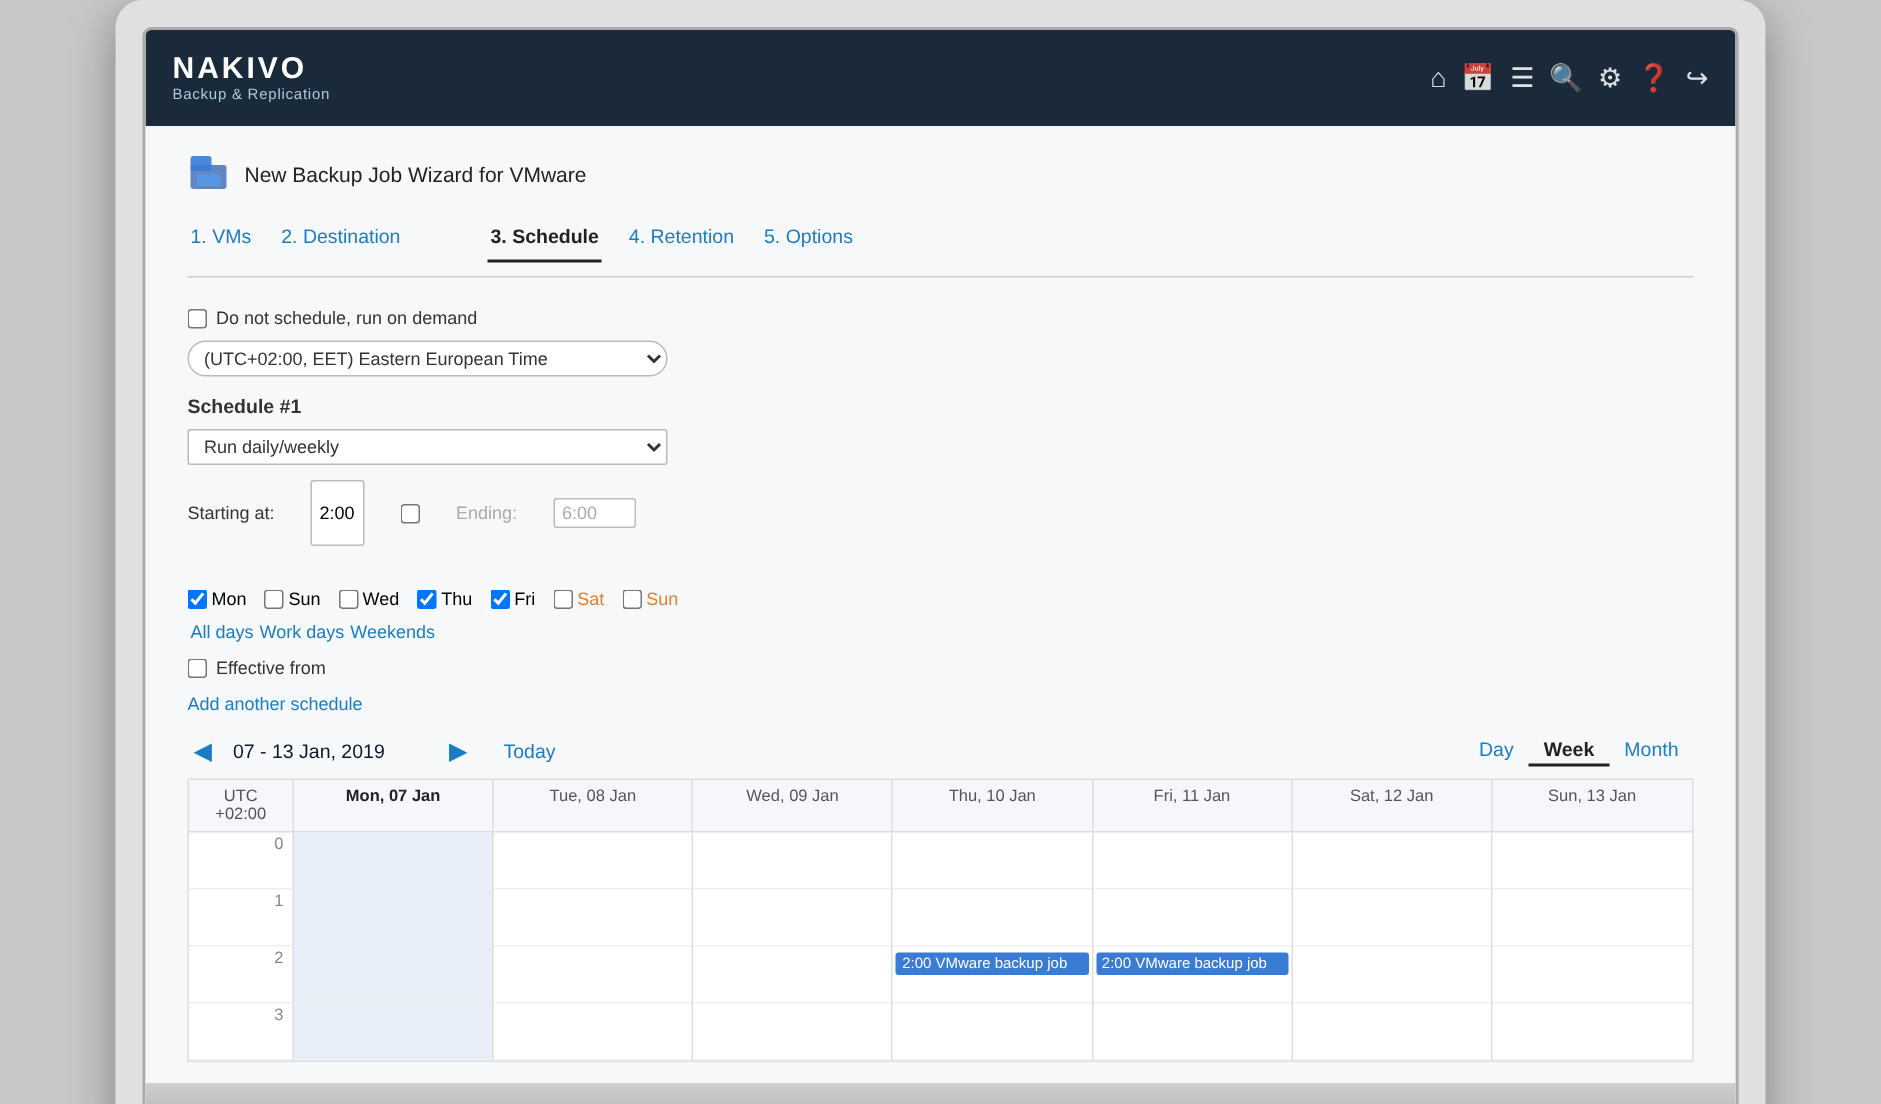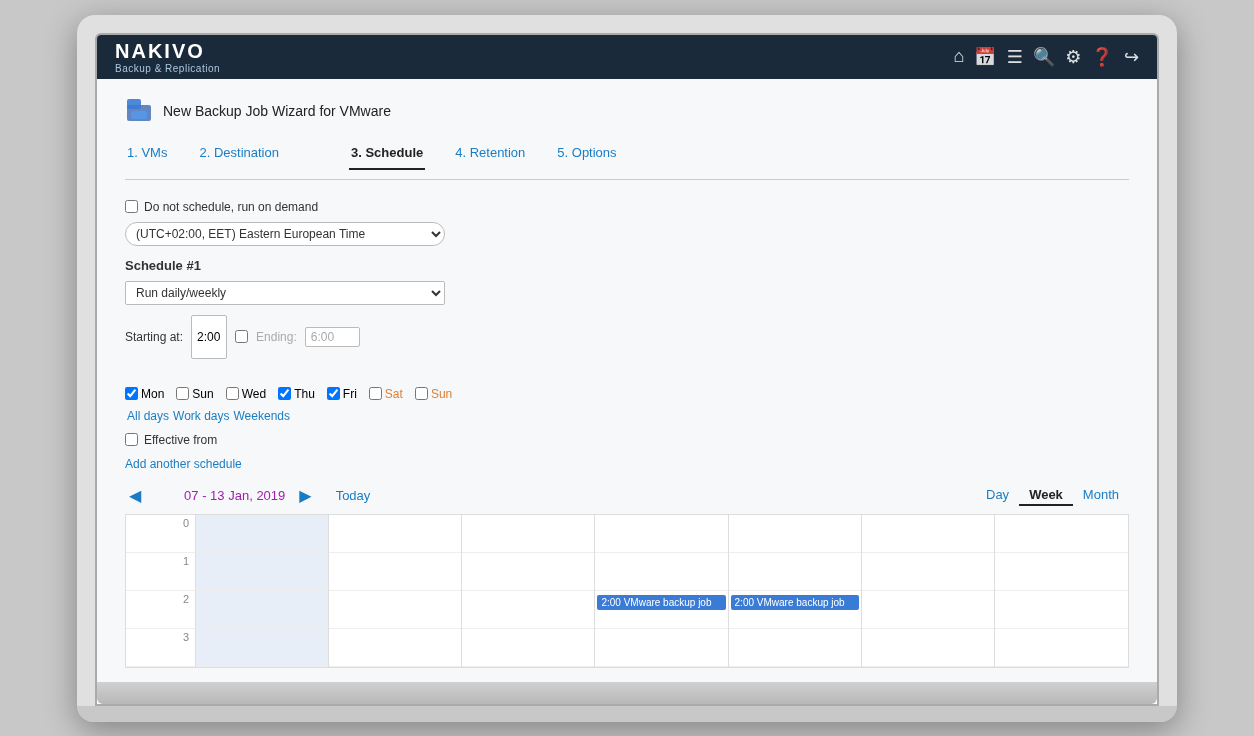--- a/index.html
+++ b/index.html
@@ -27,21 +27,21 @@
       border: 2px solid #aaa;
     }
 
     
     .topbar {
       background: #1a2a3a;
       display: flex;
       align-items: center;
       justify-content: space-between;
       padding: 8px 18px;
-      height: 44px;
+      height: 64px;
     }
     .topbar-logo {
       display: flex;
       flex-direction: column;
     }
     .topbar-logo .nakivo {
       color: #fff;
       font-size: 20px;
       font-weight: bold;
       letter-spacing: 2px;
@@ -83,21 +83,21 @@
     }
     .wizard-title {
       font-size: 14px;
       color: #222;
       font-weight: normal;
     }
 
     
     .wizard-tabs {
       display: flex;
-      gap: 28px;
+      gap: 16px;
       border-bottom: 1px solid #ccc;
       margin-bottom: 16px;
       padding-bottom: 10px;
     }
     .wizard-tab {
       padding: 6px 2px 8px 2px;
       cursor: pointer;
       color: #1a7dc4;
       font-size: 13px;
       border-bottom: 2px solid transparent;
@@ -146,21 +146,21 @@
       border-radius: 2px;
       font-size: 12px;
       color: #333;
       background: #fff;
       margin-bottom: 10px;
     }
 
     .time-row {
       display: flex;
       align-items: center;
-      gap: 8px;
+      gap: 24px;
       margin-bottom: 4px;
     }
     .time-row label { color: #333; font-size: 12px; }
     .time-input {
       width: 36px;
       padding: 14px 5px;
       border: 1px solid #bbb;
       border-radius: 2px;
       font-size: 12px;
     }
@@ -228,24 +228,24 @@
       gap: 10px;
       margin-bottom: 8px;
     }
     .cal-arrow {
       color: #1a7dc4;
       font-size: 16px;
       cursor: pointer;
       padding: 0 4px;
     }
     .cal-date-range {
-      color: #a21caf;
+      color: #0f172a;
       font-size: 13px;
       min-width: 130px;
-      text-align: right;
+      text-align: left;
     }
     .cal-today {
       color: #1a7dc4;
       font-size: 13px;
       cursor: pointer;
       margin-left: 10px;
     }
     .cal-view-btns {
       display: flex;
       gap: 0;
@@ -467,20 +467,30 @@
           <div class="cal-view-btns">
             <button class="cal-view-btn">Day</button>
             <button class="cal-view-btn active">Week</button>
             <button class="cal-view-btn">Month</button>
           </div>
         </div>
 
         
         <div class="calendar-grid">
 
+          <div class="cal-header-row">
+            <div class="cal-header-cell">UTC +02:00</div>
+            <div class="cal-header-cell today-col">Mon, 07 Jan</div>
+            <div class="cal-header-cell">Tue, 08 Jan</div>
+            <div class="cal-header-cell">Wed, 09 Jan</div>
+            <div class="cal-header-cell">Thu, 10 Jan</div>
+            <div class="cal-header-cell">Fri, 11 Jan</div>
+            <div class="cal-header-cell">Sat, 12 Jan</div>
+            <div class="cal-header-cell">Sun, 13 Jan</div>
+          </div>
 
           <div class="cal-body">
 
             <div class="cal-time-col">
               <div class="cal-time-cell">0</div>
               <div class="cal-time-cell">1</div>
               <div class="cal-time-cell">2</div>
               <div class="cal-time-cell">3</div>
             </div>
 

